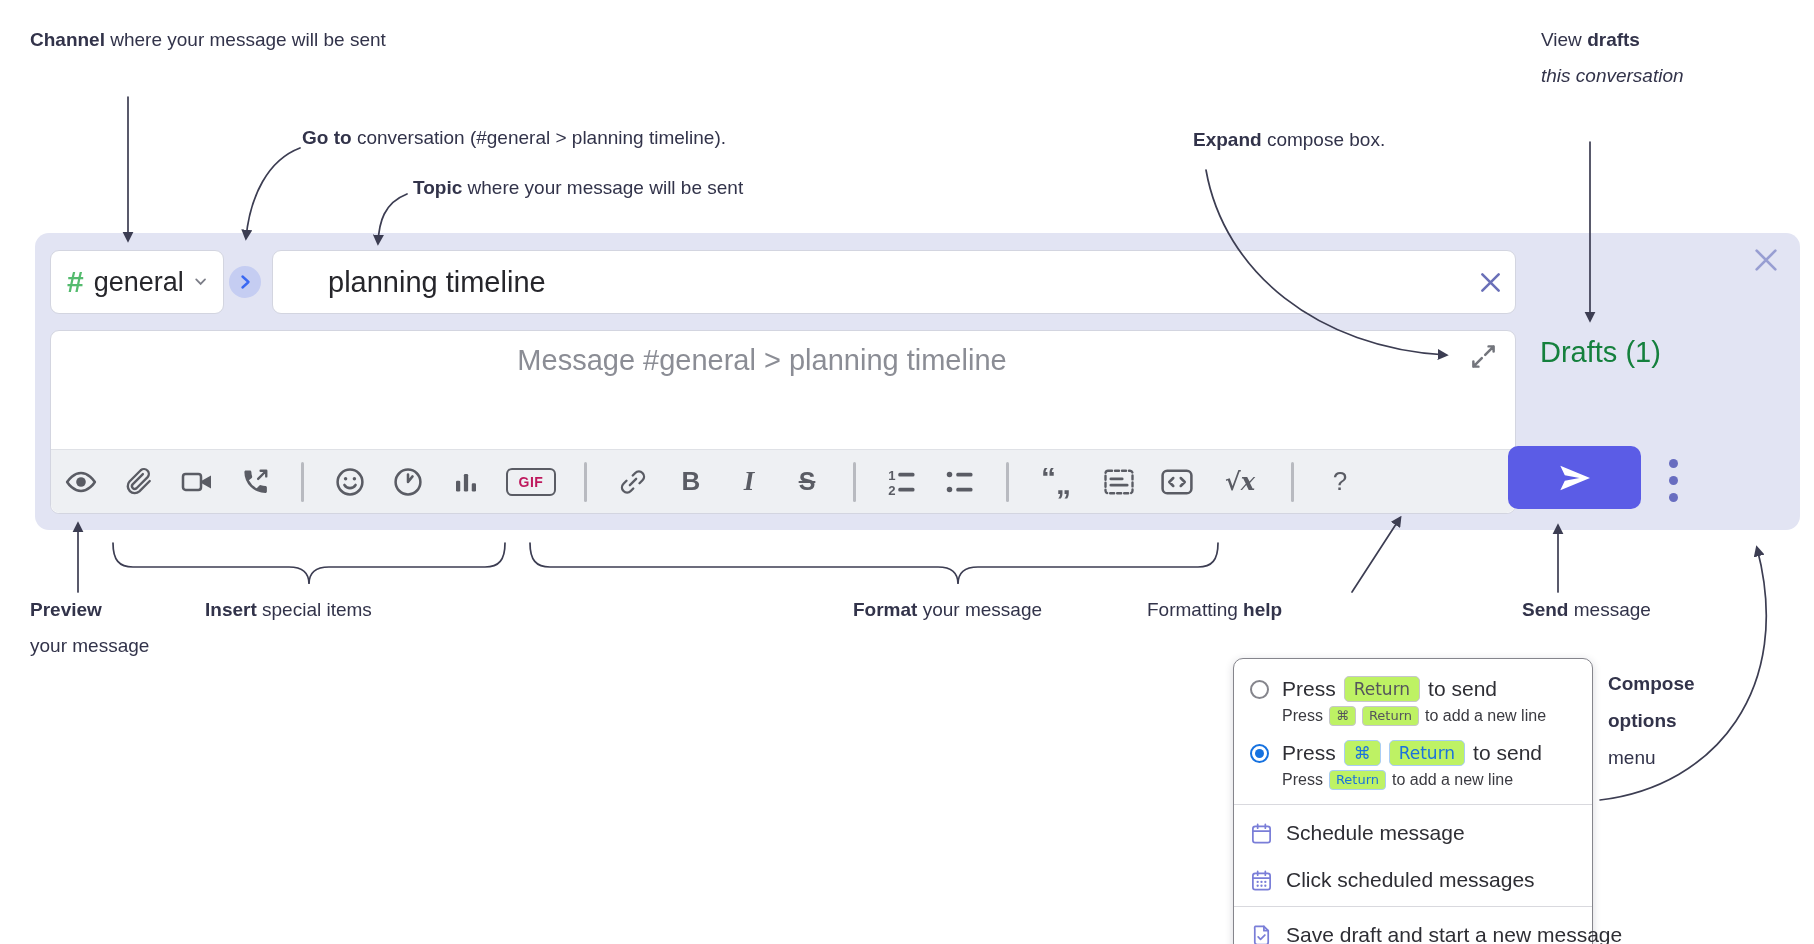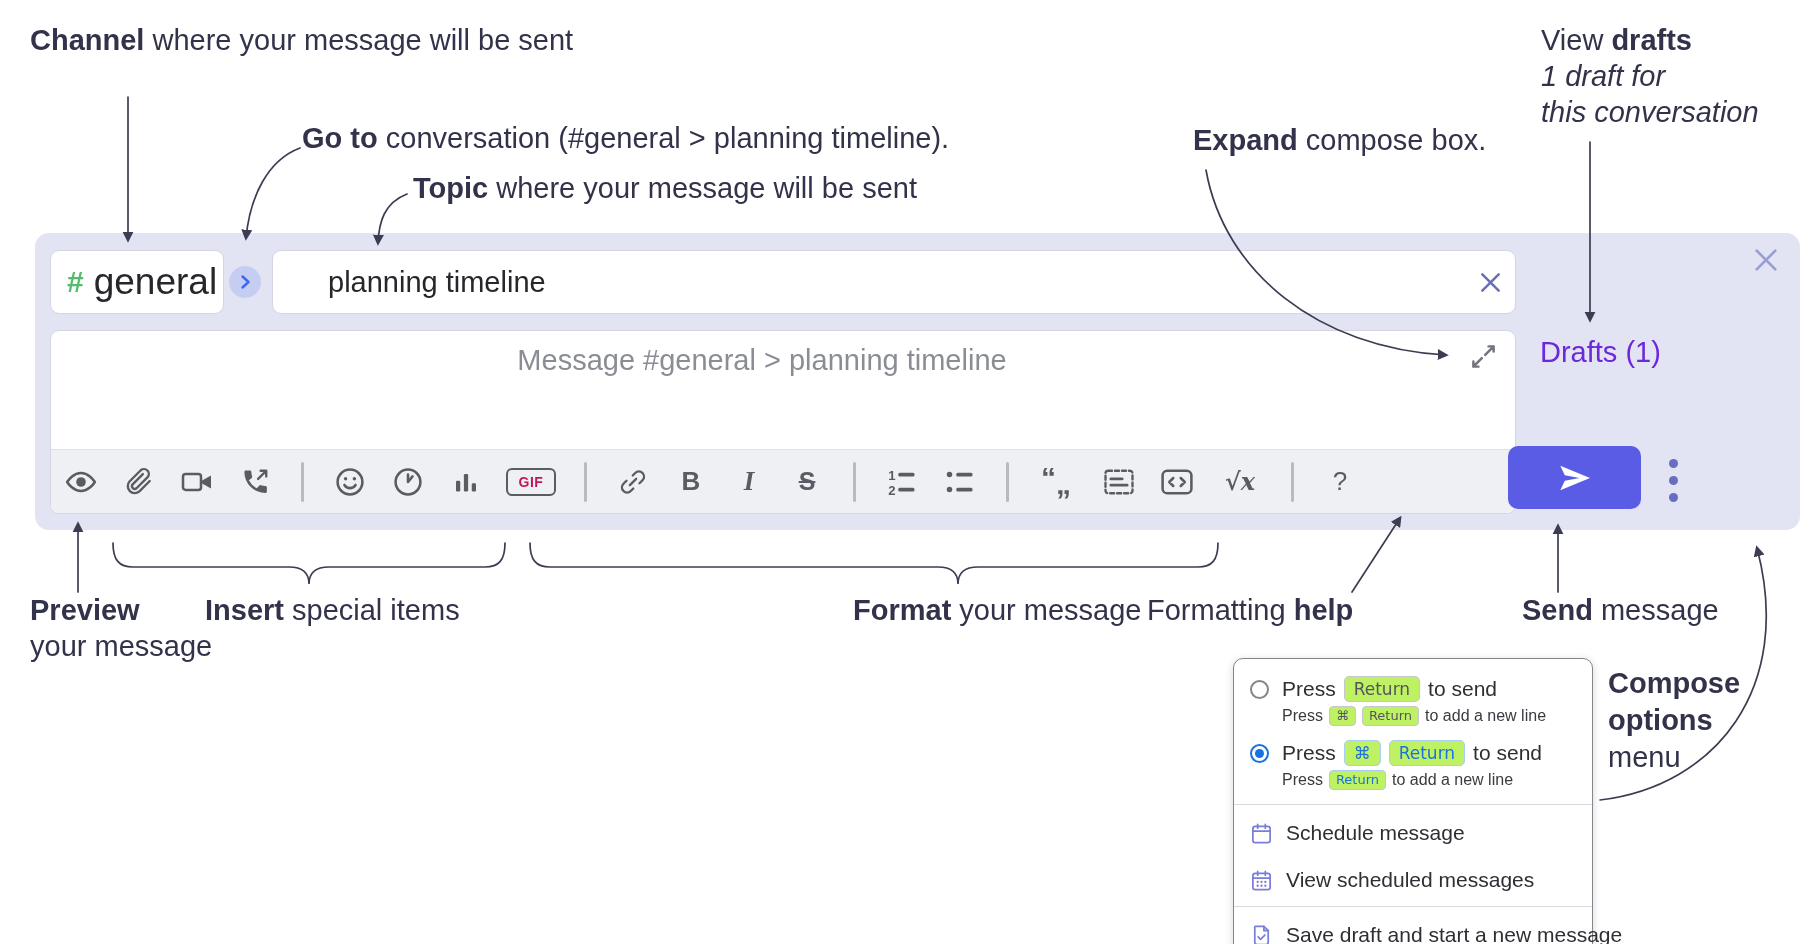--- a/index.html
+++ b/index.html
@@ -1,28 +1,28 @@
 <!DOCTYPE html>
 <html><head>
 <meta charset="utf-8">
 <style>
   html,body{margin:0;padding:0;background:#fff;}
   .stage{position:relative;width:1814px;height:944px;background:#fff;overflow:hidden;
          font-family:"Liberation Sans","DejaVu Sans",sans-serif;color:#32334a;}
   .overlay{position:absolute;left:0;top:0;width:1814px;height:944px;pointer-events:none;z-index:6;}
-  .ann{position:absolute;font-size:29px;white-space:nowrap;color:#32334a;z-index:4;line-height:36px;}
+  .ann{position:absolute;font-size:19px;white-space:nowrap;color:#32334a;z-index:4;line-height:36px;}
   .b{font-weight:bold;}
   .i{font-style:italic;}
 
   
   .compose{position:absolute;left:35px;top:233px;width:1765px;height:297px;background:#e2e4f3;border-radius:14px;z-index:1;}
   .whitebox{background:#fff;border:1px solid #d3d5e0;border-radius:9px;box-sizing:border-box;}
   .chan{position:absolute;left:15px;top:17px;width:174px;height:64px;display:flex;align-items:center;gap:10px;padding:0 16px;cursor:pointer;}
   .hash{color:#54bb6e;font-weight:bold;font-size:30px;}
-  .chan-name{font-size:37px;color:#26262b;flex:1;}
+  .chan-name{font-size:27px;color:#26262b;flex:1;}
   .goto{position:absolute;left:194px;top:33px;width:32px;height:32px;border-radius:50%;background:#c5cdf2;display:flex;align-items:center;justify-content:center;cursor:pointer;}
   .topicwrap{position:absolute;left:237px;top:17px;width:1244px;height:64px;display:flex;align-items:center;}
   .topicwrap input{border:none;outline:none;flex:1;font-size:29px;color:#26262b;padding:0 0 0 17px;background:transparent;
                    font-family:"Liberation Sans","DejaVu Sans",sans-serif;margin-left:38px;}
   .iconbtn{background:none;border:none;padding:0;margin:0;cursor:pointer;display:flex;align-items:center;justify-content:center;}
   .topic-clear{margin-right:14px;}
   .box-close{position:absolute;right:22px;top:15px;}
   .msgbox{position:absolute;left:15px;top:97px;width:1466px;height:184px;}
   .msgbox textarea{position:absolute;left:0;top:0;width:100%;height:118px;border:none;outline:none;resize:none;background:transparent;
                    box-sizing:border-box;padding:13px 60px 0 18px;font-size:29px;color:#55565e;
@@ -37,21 +37,21 @@
   .glyph{font-size:26px;font-weight:700;color:#5a5c64;}
   .glyph.it{font-family:"Liberation Serif","DejaVu Serif",serif;font-style:italic;font-weight:600;font-size:27px;}
   .glyph.st{text-decoration:line-through;font-weight:600;font-size:25px;}
   .glyph.q{font-weight:400;font-size:26px;}
   .gifbadge{border:2.5px solid #5a5c64;border-radius:6px;font-size:14px;font-weight:700;padding:4px 11px;color:#be185d;letter-spacing:.5px;}
   .mathg{font-family:"DejaVu Serif",serif;font-style:italic;font-size:24px;font-weight:600;color:#5a5c64;}
   .quoteicon{position:relative;width:34px;height:34px;}
   .quoteicon span{position:absolute;font-weight:700;font-size:30px;color:#5a5c64;line-height:30px;}
   .quoteicon .q1{left:0;top:-2px;}
   .quoteicon .q2{left:15px;top:4px;}
-  .drafts{position:absolute;left:1505px;top:103px;font-size:29px;color:#6d28d9;cursor:pointer;}
+  .drafts{position:absolute;left:1505px;top:103px;font-size:29px;color:#15803d;cursor:pointer;}
   .sendbtn{position:absolute;left:1473px;top:213px;width:133px;height:63px;background:#5b5ce6;border:none;border-radius:10px;
            display:flex;align-items:center;justify-content:center;cursor:pointer;}
   .dots{position:absolute;left:1630px;top:222px;display:flex;flex-direction:column;gap:8px;cursor:pointer;background:none;border:none;padding:4px;}
   .dots span{width:9px;height:9px;border-radius:50%;background:#686dc0;}
 
   
   .popup{position:absolute;left:1233px;top:658px;width:360px;background:#fff;border:1.5px solid #85858c;border-radius:10px;
          box-shadow:0 2px 8px rgba(40,40,60,.18);z-index:5;padding:10px 0;box-sizing:border-box;}
   .opt{display:flex;gap:13px;align-items:flex-start;padding:7px 16px 1px;cursor:pointer;}
   .radio{width:19px;height:19px;border-radius:50%;border:2px solid #85858c;background:#fff;box-sizing:border-box;margin-top:4px;flex:none;position:relative;}
@@ -92,21 +92,20 @@
       <path d="M530 543 C530 560 536 567 550 567 L938 567 C950 567 958 571 958 584 C958 571 966 567 978 567 L1198 567 C1212 567 1218 560 1218 543"></path>
     </g>
   </svg>
 
   <div class="ann" style="left:30px;top:22px;"><span class="b">Channel</span><span> where your message will be sent</span></div>
   <div class="ann" style="left:302px;top:120px;"><span class="b">Go to</span><span> conversation (#general &gt; planning timeline).</span></div>
   <div class="ann" style="left:413px;top:170px;"><span class="b">Topic</span><span> where your message will be sent</span></div>
   <div class="ann" style="left:1193px;top:122px;"><span class="b">Expand</span><span> compose box.</span></div>
   <div class="ann" style="left:1541px;top:22px;">
     <div><span>View </span><span class="b">drafts</span></div>
-    <div class="i">1 draft for</div>
     <div class="i">this conversation</div>
   </div>
 
   <div class="compose">
 
     <div class="chan whitebox">
       <span class="hash">#</span>
       <span class="chan-name">general</span>
       <svg width="16" height="14" viewBox="0 0 15 13">
           <path d="M2.5 3.5 L7.5 8.7 L12.5 3.5" stroke="#7c7e88" stroke-width="2" fill="none" stroke-linecap="round"></path>
@@ -326,21 +325,21 @@
           <path d="M8 2.5 v4 M16 2.5 v4 M3 9.5 h18"></path>
           <g fill="#7a7ed8" stroke="none">
             <circle cx="8" cy="13.5" r="1.2"></circle>
             <circle cx="12" cy="13.5" r="1.2"></circle>
             <circle cx="16" cy="13.5" r="1.2"></circle>
             <circle cx="8" cy="17.5" r="1.2"></circle>
             <circle cx="12" cy="17.5" r="1.2"></circle>
             <circle cx="16" cy="17.5" r="1.2"></circle>
           </g>
         </svg>
-      <span>View scheduled messages</span>
+      <span>Click scheduled messages</span>
     </div>
     <hr class="pdiv">
     <div class="mitem">
       <svg class="micon" width="23" height="23" viewBox="0 0 24 24">
           <path d="M5.5 2.5 h9 l4.5 4.5 V19 a2.5 2.5 0 0 1 -2.5 2.5 h-9 A2.5 2.5 0 0 1 5 19 V5 a2.5 2.5 0 0 1 .5 -2.5 z"></path>
           <path d="M14.5 2.5 V7 H19"></path>
           <path d="M8.5 13.5 l2.5 2.5 4.5 -4.5"></path>
         </svg>
       <span>Save draft and start a new message</span>
     </div>

